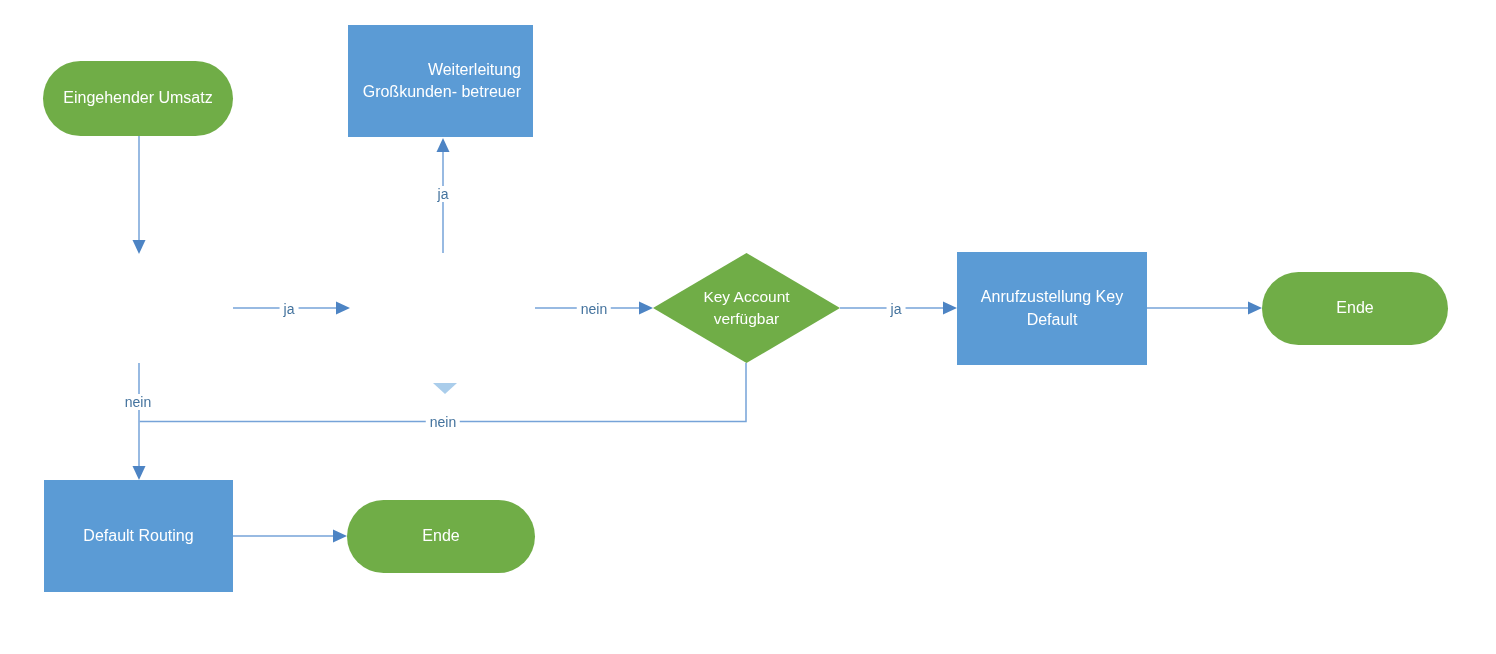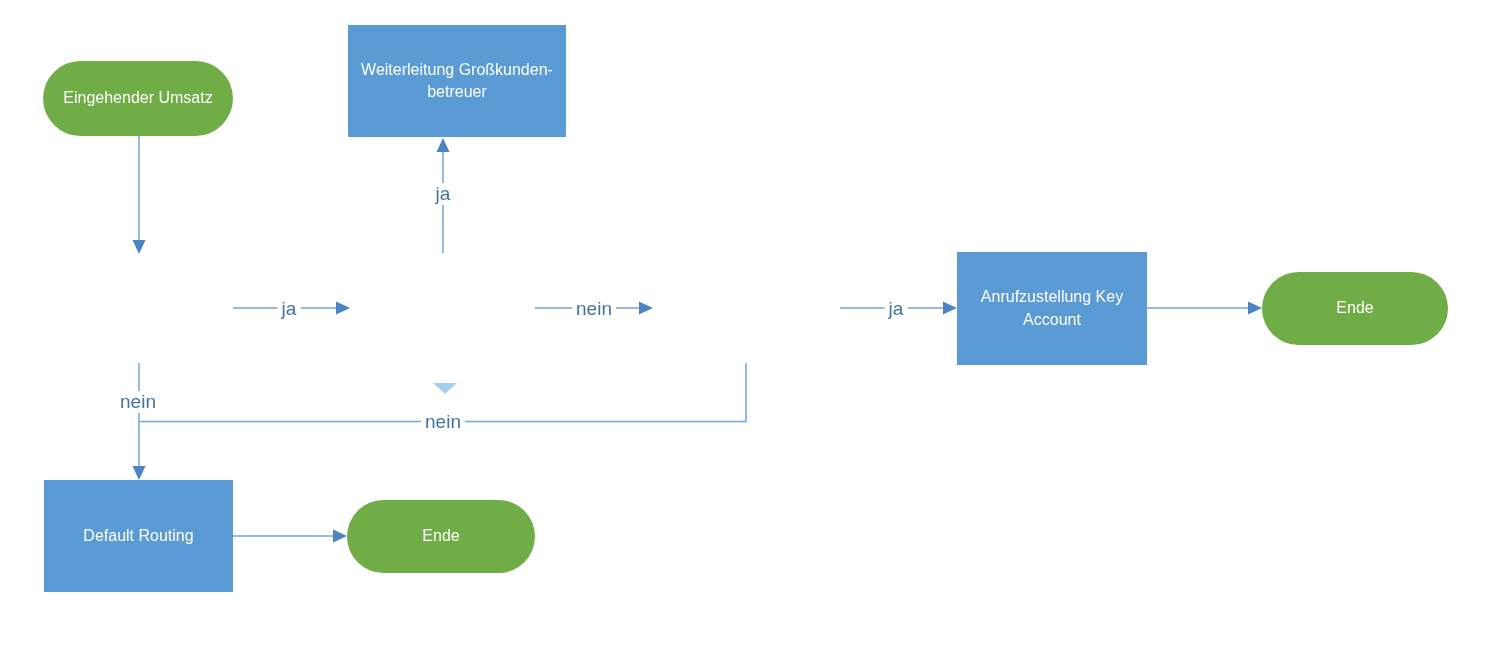--- a/index.html
+++ b/index.html
@@ -37,21 +37,21 @@
   .diamond {
     background: #70AD47;
     clip-path: polygon(50% 0, 100% 50%, 50% 100%, 0 50%);
     font-size: 15.5px;
   }
   .edge-label {
     position: absolute;
     transform: translate(-50%, -50%);
     background: #ffffff;
     color: #44739e;
-    font-size: 19px;
+    font-size: 14px;
     padding: 0 4px;
     white-space: nowrap;
   }
 </style>
 </head>
 <body>
 
 <div class="canvas">
 
   <svg class="wires" viewBox="0 0 1496 654" xmlns="http://www.w3.org/2000/svg">
@@ -86,29 +86,32 @@
       <polygon points="333,529.5 333,542.5 347,536"></polygon>
     </g>
 
     <polygon fill="#aacdeb" points="433,383 457,383 445,394"></polygon>
   </svg>
 
   <div class="node stadium" style="left:43px; top:61px; width:190px; height:75px;">
     <span>Eingehender Umsatz</span>
   </div>
 
-  <div class="node proc" style="left:348px; top:25px; width:218px; height:112px; padding:0 12px;">
+  <div class="node proc" style="left:348px; top:25px; width:185px; height:112px; padding:0 12px;text-align:right;">
     <span>Weiterleitung Großkunden- betreuer</span>
   </div>
 
 
 
+  <div class="node diamond" style="left:653px; top:253px; width:187px; height:110px; padding:0 24px;">
+    <span>Key Account verfügbar</span>
+  </div>
 
   <div class="node proc" style="left:957px; top:252px; width:190px; height:113px; padding:0 14px;">
-    <span>Anrufzustellung Key Account</span>
+    <span>Anrufzustellung Key Default</span>
   </div>
 
   <div class="node stadium" style="left:1262px; top:272px; width:186px; height:73px;">
     <span>Ende</span>
   </div>
 
   <div class="node proc" style="left:44px; top:480px; width:189px; height:112px;text-align:right;">
     <span>Default Routing</span>
   </div>
 

